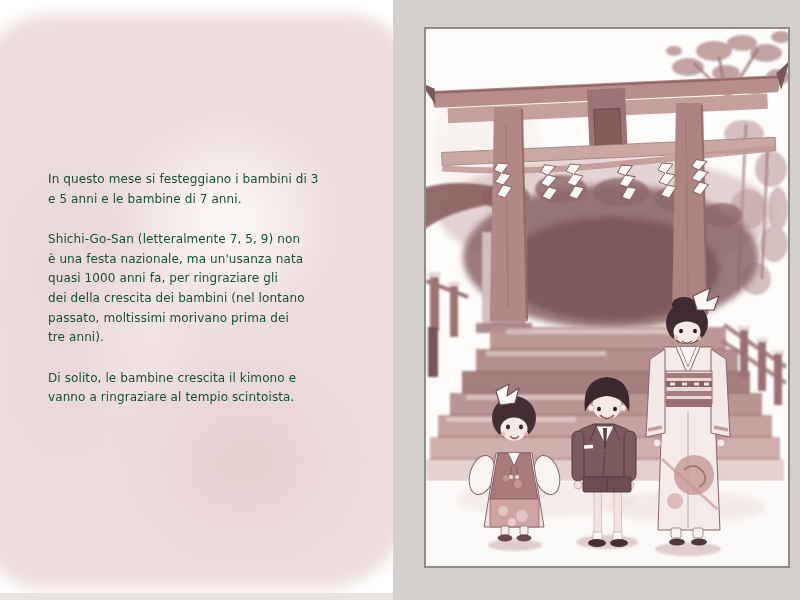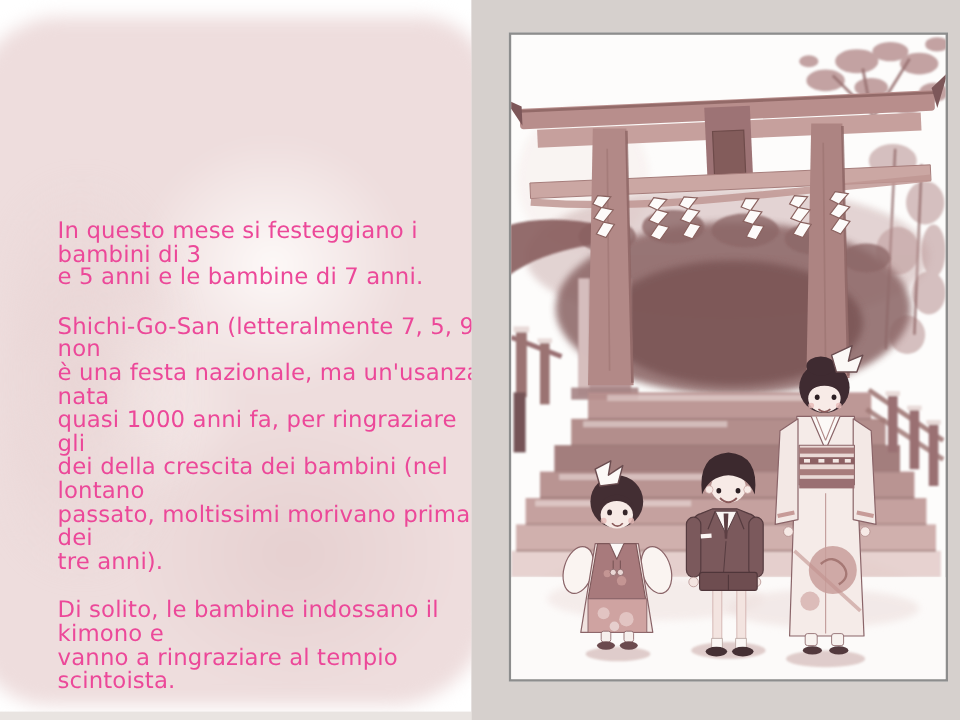--- a/index.html
+++ b/index.html
@@ -22,22 +22,22 @@
       radial-gradient(ellipse 46% 30% at 62% 78%, #e6d0d0 0%, rgba(230,208,208,0) 70%),
       radial-gradient(ellipse 120% 112% at 50% 50%, #eedddd 58%, #e5d1d1 90%, rgba(229,209,209,0.55) 100%);
     filter:blur(7px);
   }
   .wash2{
     position:absolute;left:6px;top:150px;width:150px;height:330px;border-radius:60px;
     background:radial-gradient(ellipse at 40% 50%, #e8d4d4 0%, rgba(232,212,212,0) 75%);
     filter:blur(10px);
   }
   .text-block{
-    position:absolute;left:48px;top:183px;width:356px;
-    color:#ec4899;font-size:19px;line-height:19.6px;
+    position:absolute;left:48px;top:170px;width:356px;
+    color:#14532d;font-size:12px;line-height:19.6px;
   }
   .text-block p{margin:0 0 21px 0;white-space:pre-line;letter-spacing:0.1px;}
   .edge-strip{
     position:absolute;left:0;bottom:0;width:393px;height:7px;background:#e9e4e1;
   }
   
   .page-right{
     position:absolute;left:393px;top:0;width:407px;height:600px;
     background:#d6d0cd;
   }
@@ -55,21 +55,21 @@
   <div class="wash2"></div>
   <div class="text-block">
     <p>In questo mese si festeggiano i bambini di 3
 e 5 anni e le bambine di 7 anni.</p>
     <p>Shichi-Go-San (letteralmente 7, 5, 9) non
 è una festa nazionale, ma un'usanza nata
 quasi 1000 anni fa, per ringraziare gli
 dei della crescita dei bambini (nel lontano
 passato, moltissimi  morivano prima dei
 tre anni).</p>
-    <p>Di solito, le bambine indossano il kimono e
+    <p>Di solito, le bambine crescita il kimono e
 vanno a ringraziare al tempio scintoista.</p>
   </div>
   <div class="edge-strip"></div>
 </div>
 
 <div class="page-right">
   <div class="art-frame">
     <svg viewBox="0 0 362 537" xmlns="http://www.w3.org/2000/svg">
       <defs>
         <filter id="wb" x="-30%" y="-30%" width="160%" height="160%">

